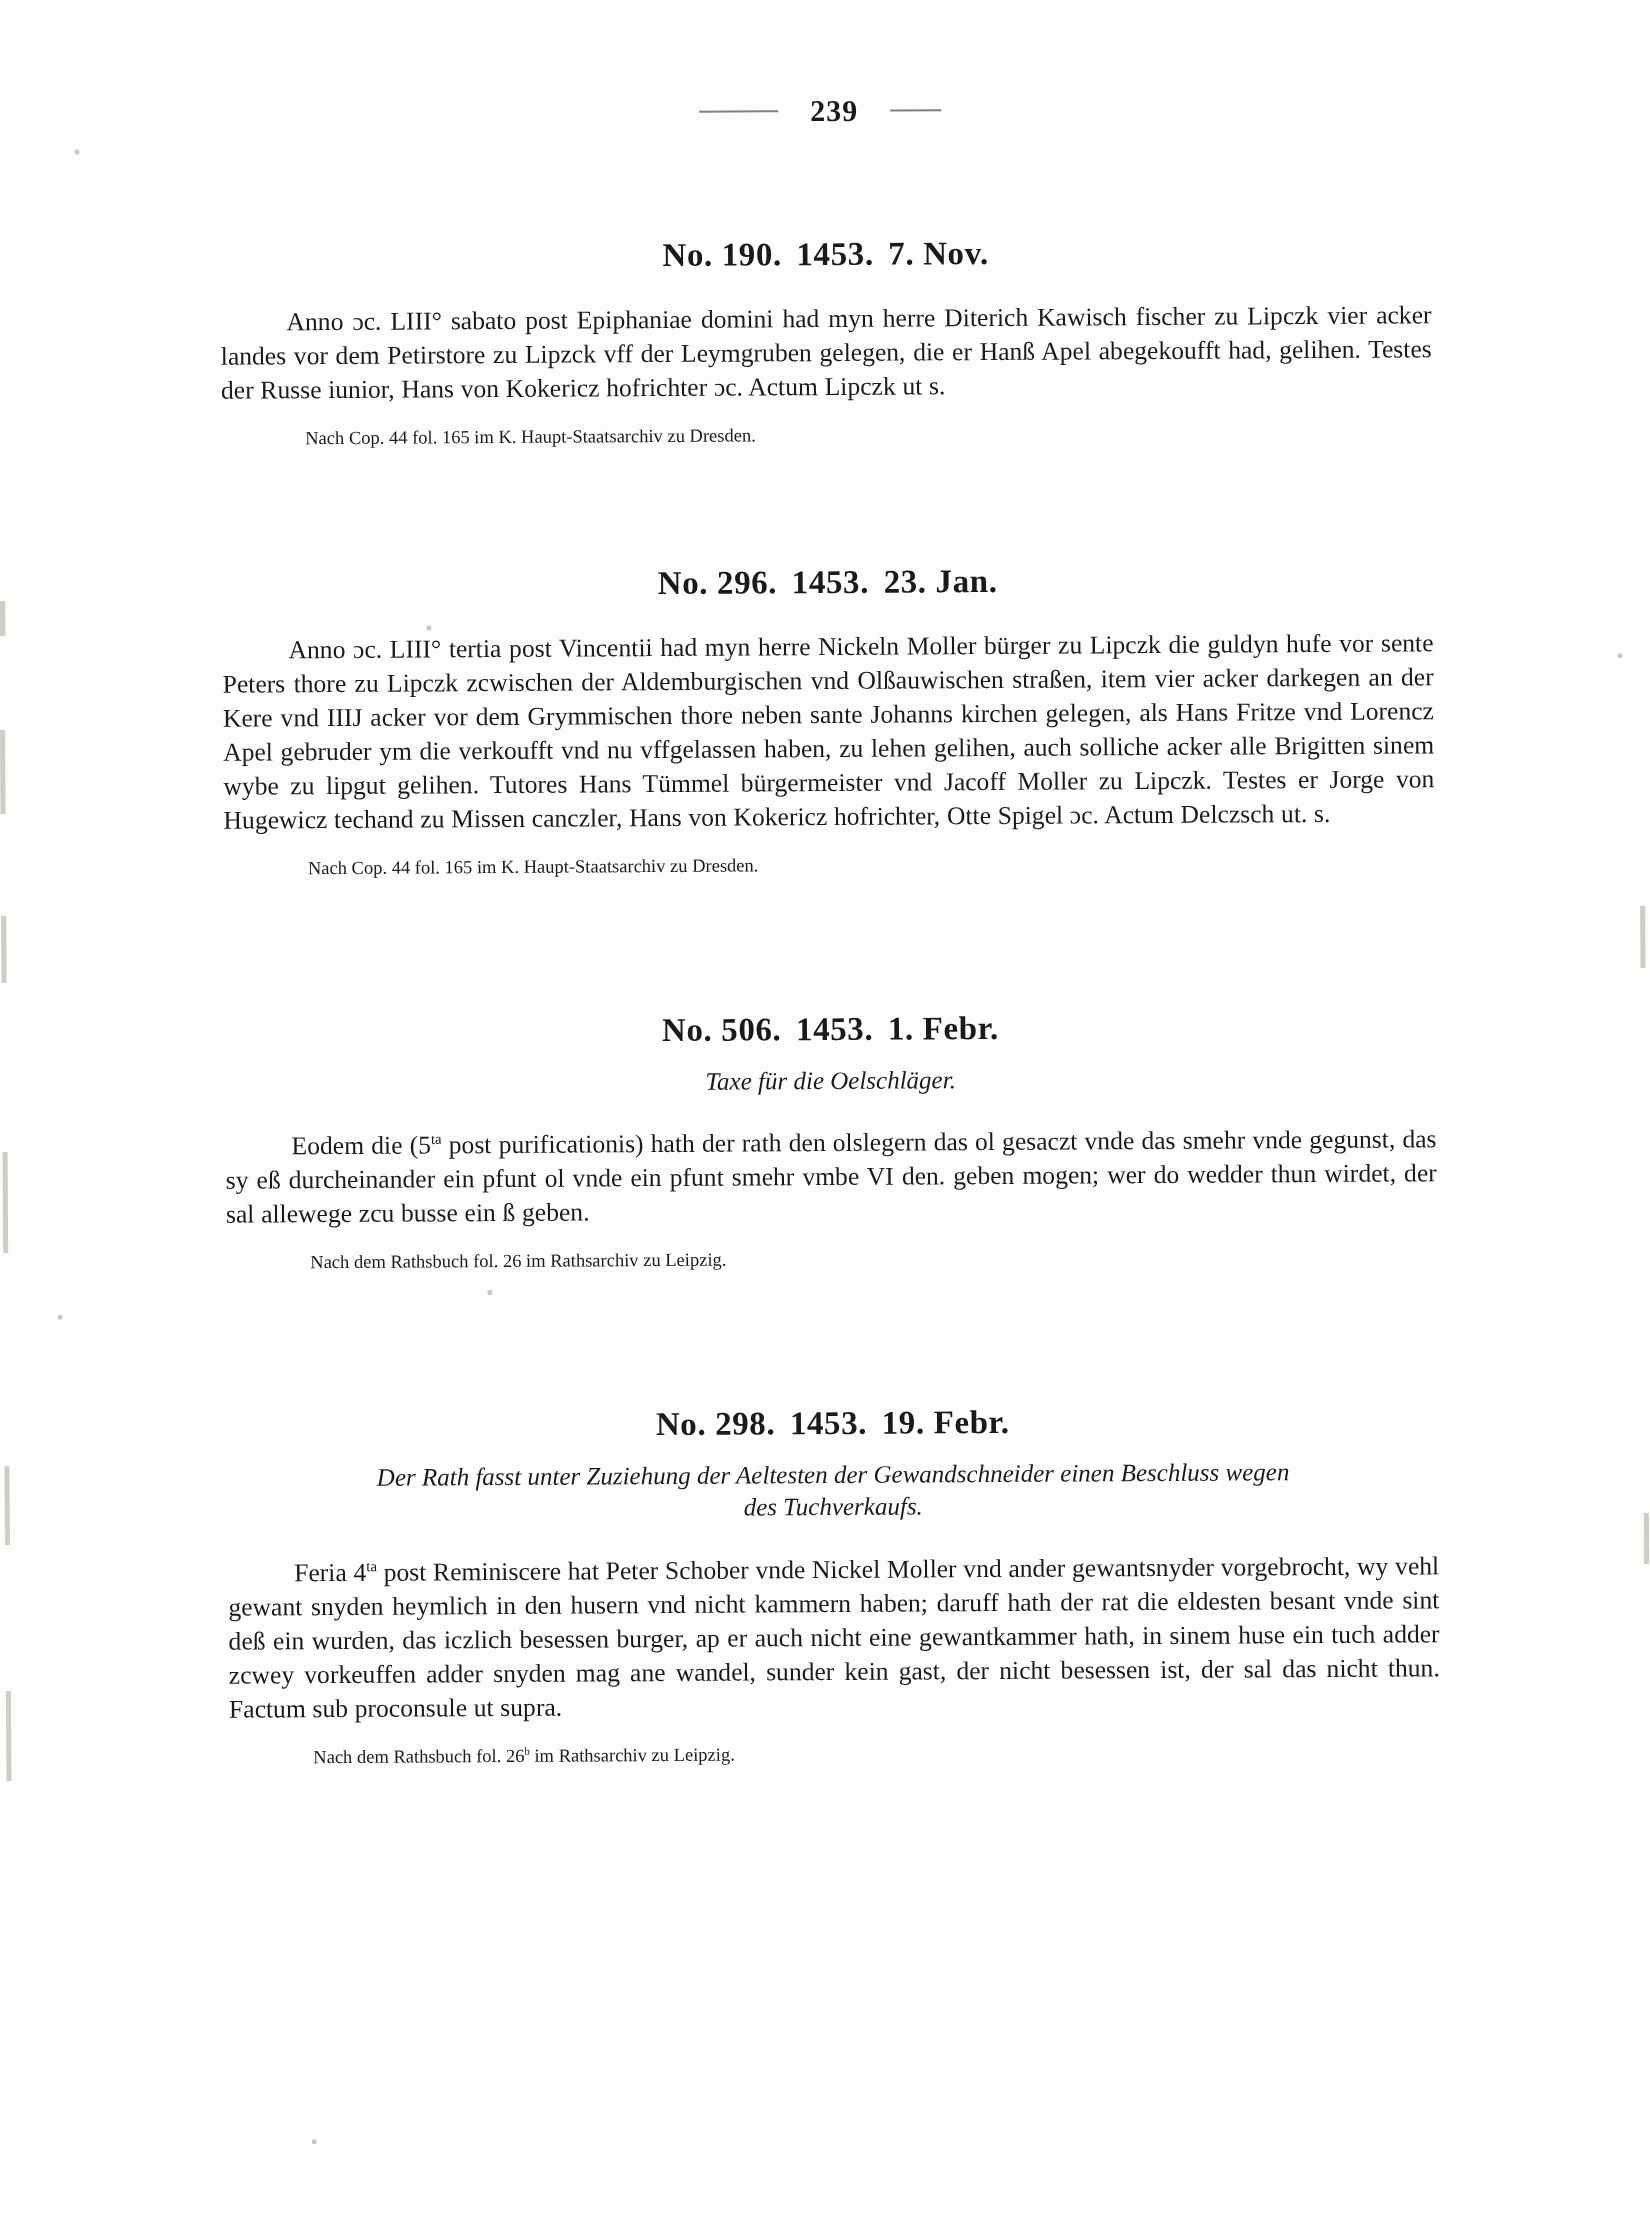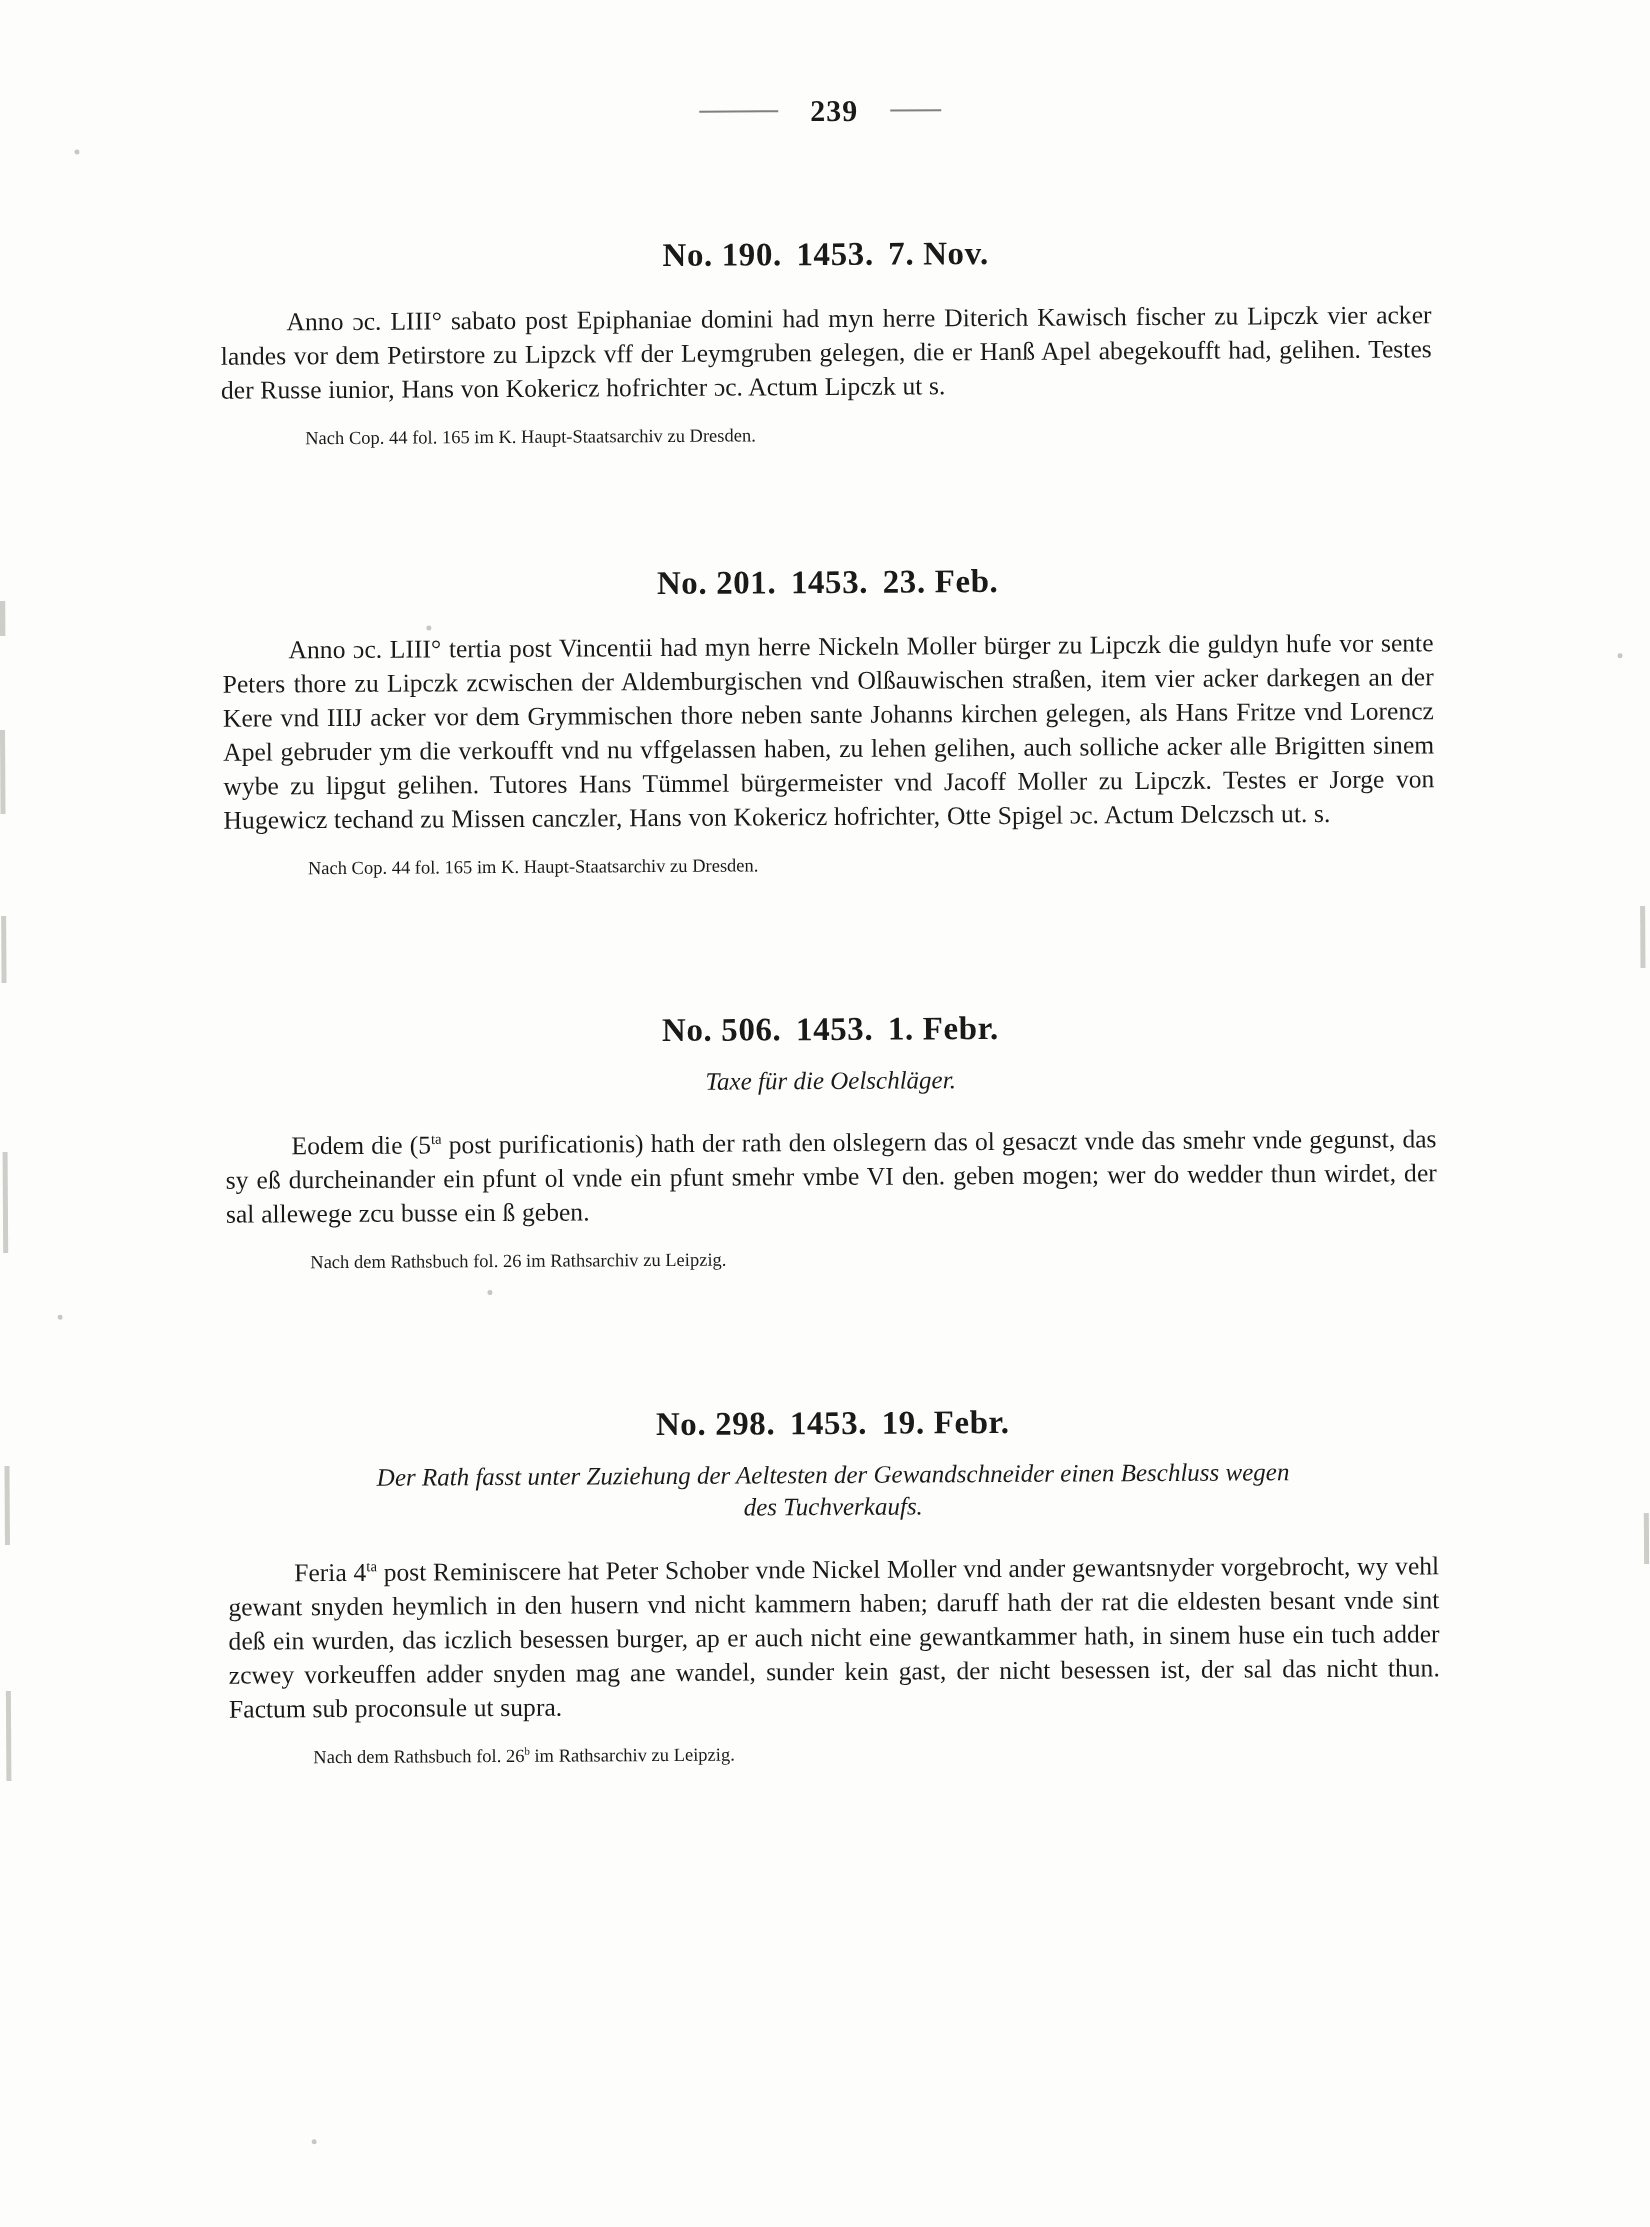--- a/index.html
+++ b/index.html
@@ -168,21 +168,21 @@
       <div class="gap-h-body"></div>
       <p class="entry-body">Anno ɔc. LIII° sabato post Epiphaniae domini had myn herre Diterich Kawisch fischer zu Lipczk vier acker landes vor dem Petirstore zu Lipzck vff der Leymgruben gelegen, die er Hanß Apel abegekoufft had, gelihen. Testes der Russe iunior, Hans von Kokericz hofrichter ɔc. Actum Lipczk ut s.</p>
       <div class="gap-body-src"></div>
       <p class="entry-source">Nach Cop. 44 fol. 165 im K. Haupt-Staatsarchiv zu Dresden.</p>
     </div>
 
     <div class="gap-entry"></div>
 
     <div class="entry">
       <p class="entry-heading">
-        <span>No. 201.</span><span class="sp"></span><span>1453.</span><span class="sp"></span><span>23. Feb.</span>
+        <span>No. 296.</span><span class="sp"></span><span>1453.</span><span class="sp"></span><span>23. Jan.</span>
       </p>
       <div class="gap-h-body"></div>
       <p class="entry-body">Anno ɔc. LIII° tertia post Vincentii had myn herre Nickeln Moller bürger zu Lipczk die guldyn hufe vor sente Peters thore zu Lipczk zcwischen der Aldemburgischen vnd Olßauwischen straßen, item vier acker darkegen an der Kere vnd IIIJ acker vor dem Grymmischen thore neben sante Johanns kirchen gelegen, als Hans Fritze vnd Lorencz Apel gebruder ym die verkoufft vnd nu vffgelassen haben, zu lehen gelihen, auch solliche acker alle Brigitten sinem wybe zu lipgut gelihen. Tutores Hans Tümmel bürgermeister vnd Jacoff Moller zu Lipczk. Testes er Jorge von Hugewicz techand zu Missen canczler, Hans von Kokericz hofrichter, Otte Spigel ɔc. Actum Delczsch ut. s.</p>
       <div class="gap-body-src"></div>
       <p class="entry-source">Nach Cop. 44 fol. 165 im K. Haupt-Staatsarchiv zu Dresden.</p>
     </div>
 
     <div class="gap-entry-lg"></div>
 
     <div class="entry">

